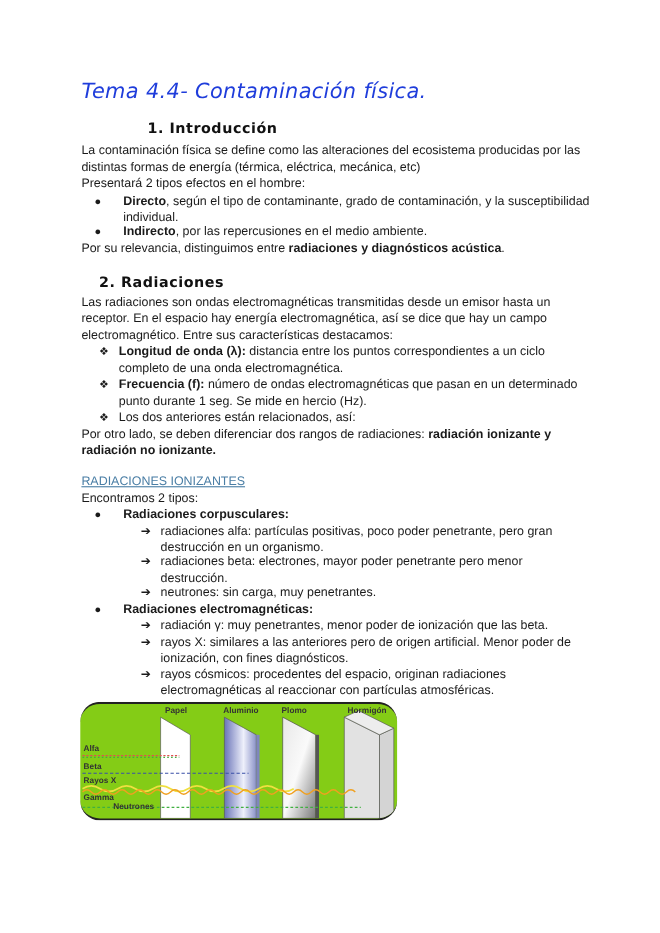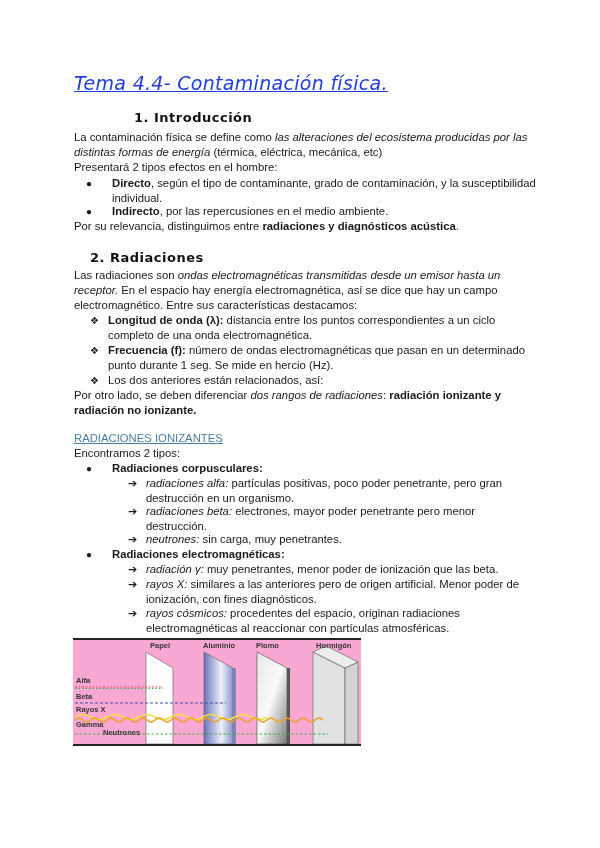--- a/index.html
+++ b/index.html
@@ -1,30 +1,30 @@
 <!DOCTYPE html>
 <html><head>
 <meta charset="utf-8">
 <style>
   html, body { margin:0; padding:0; background:#ffffff; }
   body { width:600px; height:848px; position:relative; overflow:hidden;
          font-family:"Liberation Sans", sans-serif; color:#1a1a1a; font-size:11.3px; line-height:15px; }
   .page { position:absolute; left:0; top:0; width:600px; height:848px; }
   .title { position:absolute; left:74px; top:76px; font-family:"DejaVu Sans", sans-serif; font-style:italic;
-           font-size:19px; color:#1f3ddb; letter-spacing:0.3px;text-decoration:underline; }
+           font-size:19px; color:#1f3ddb; letter-spacing:0.3px; }
   .h2 { position:absolute; left:90px; font-family:"DejaVu Sans", sans-serif; font-weight:bold; font-size:13px; color:#111; letter-spacing:0.5px; }
   .p { position:absolute; left:74px; width:470px; }
   .line { white-space:nowrap; }
   .b { font-weight:bold; }
-  .i { font-style:italic; }
+  .i { }
   .bullet-row { position:absolute; }
   .mark { position:absolute; font-size:10px; }
   .sublink { position:absolute; left:74px; color:#4a7ea5; text-decoration:underline; }
-  .figure { position:absolute; left:73px; top:638px; width:288px; height:104px; background:#f9a8d4;
-            border-top:2px solid #222; border-bottom:2px solid #222; overflow:hidden; }
+  .figure { position:absolute; left:73px; top:638px; width:288px; height:104px; background:#84cc16;
+            border-top:2px solid #222; border-bottom:2px solid #222; overflow:hidden;border-radius:18px; }
   .fig-label { position:absolute; font-size:7.5px; font-weight:bold; color:#333; line-height:8px; }
 </style>
 </head>
 <body>
 
 <div class="page">
 
   <div class="title">Tema 4.4- Contaminación física.</div>
 
   <div class="h2" style="top:110px;margin-left:44px;">1. Introducción</div>

